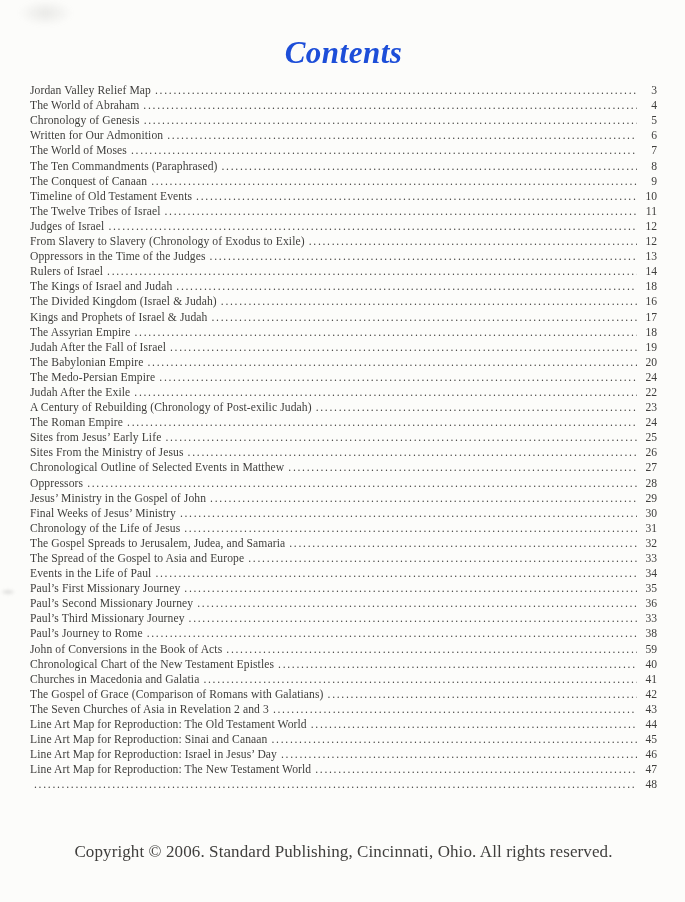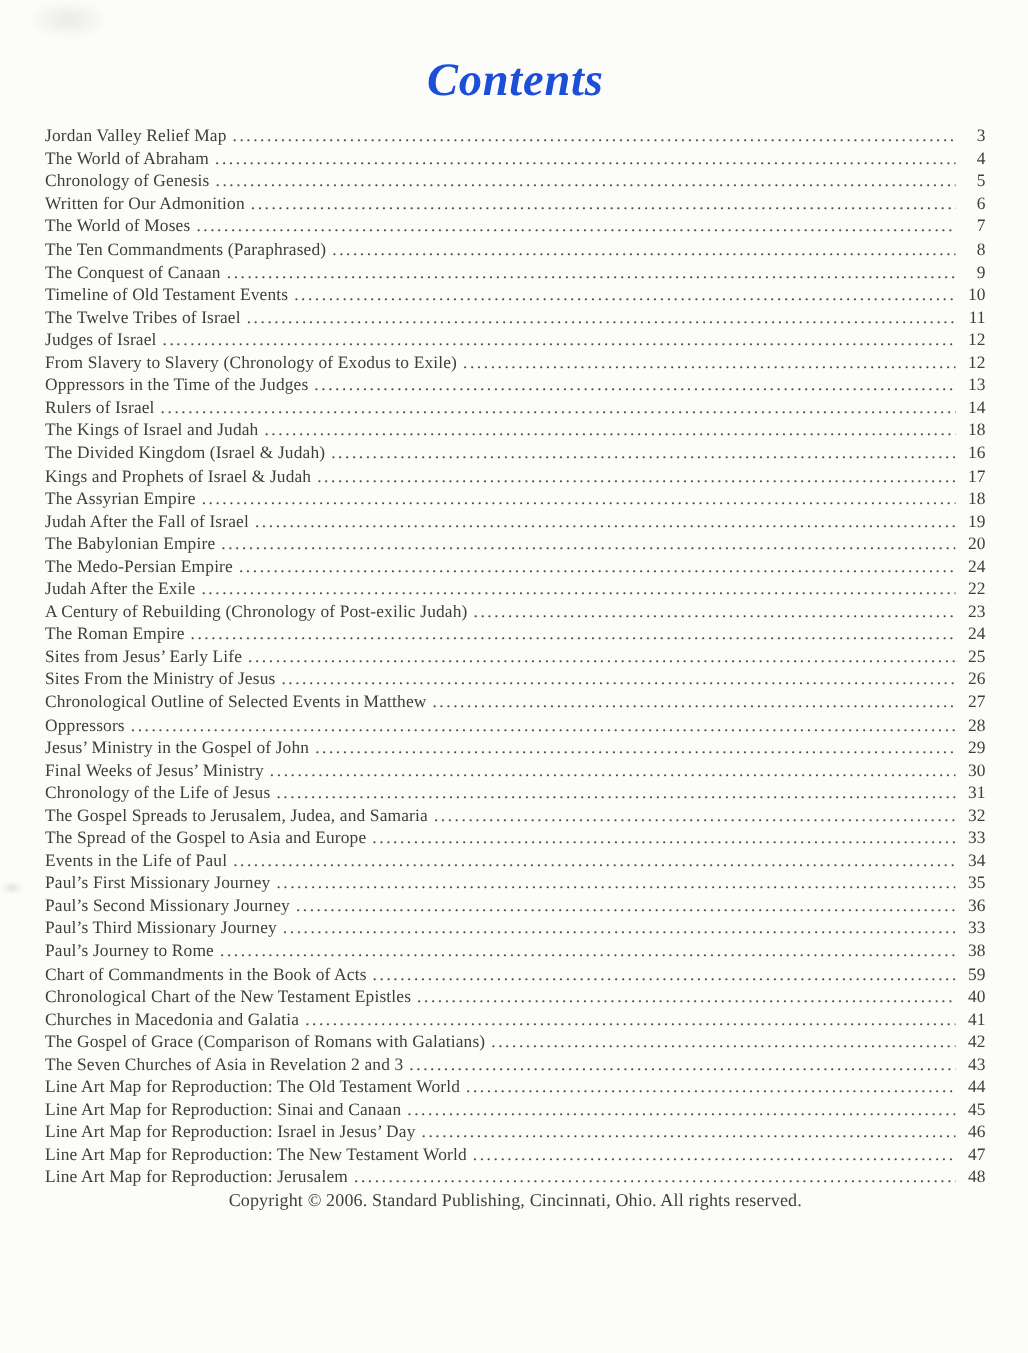--- a/index.html
+++ b/index.html
@@ -71,22 +71,23 @@
     letter-spacing: 1.7px;
     color: #4a4947;
   }
   .toc-page {
     flex: 0 0 auto;
     min-width: 17px;
     text-align: right;
   }
   .footer {
     text-align: center;
-    font-size: 12px;
+    font-size: 17px;
     color: #3f3e3c;
+    margin-top: 49px;
     letter-spacing: 0.1px;
   }
 </style>
 </head>
 <body>
 
 <div class="page">
   <div class="smudge-topleft"></div>
   <div class="smudge-leftedge"></div>
 
@@ -272,21 +273,21 @@
     <span class="toc-label">Paul’s Third Missionary Journey</span>
     <span class="toc-dots">............................................................................................................................................................................................................................</span>
     <span class="toc-page">33</span>
   </div>
       <div class="toc-row">
     <span class="toc-label">Paul’s Journey to Rome</span>
     <span class="toc-dots">............................................................................................................................................................................................................................</span>
     <span class="toc-page">38</span>
   </div>
       <div class="toc-row">
-    <span class="toc-label">Chart of Commandments in the Book of Acts</span>
+    <span class="toc-label">John of Conversions in the Book of Acts</span>
     <span class="toc-dots">............................................................................................................................................................................................................................</span>
     <span class="toc-page">59</span>
   </div>
       <div class="toc-row">
     <span class="toc-label">Chronological Chart of the New Testament Epistles</span>
     <span class="toc-dots">............................................................................................................................................................................................................................</span>
     <span class="toc-page">40</span>
   </div>
       <div class="toc-row">
     <span class="toc-label">Churches in Macedonia and Galatia</span>
@@ -317,20 +318,19 @@
     <span class="toc-label">Line Art Map for Reproduction: Israel in Jesus’ Day</span>
     <span class="toc-dots">............................................................................................................................................................................................................................</span>
     <span class="toc-page">46</span>
   </div>
       <div class="toc-row">
     <span class="toc-label">Line Art Map for Reproduction: The New Testament World</span>
     <span class="toc-dots">............................................................................................................................................................................................................................</span>
     <span class="toc-page">47</span>
   </div>
       <div class="toc-row">
-    <span class="toc-label">Line Art Map for Reproduction: Jerusalem</span>
     <span class="toc-dots">............................................................................................................................................................................................................................</span>
     <span class="toc-page">48</span>
   </div>
     </div>
 
   <div class="footer">Copyright © 2006. Standard Publishing, Cincinnati, Ohio. All rights reserved.</div>
 </div>
 
 </body></html>

